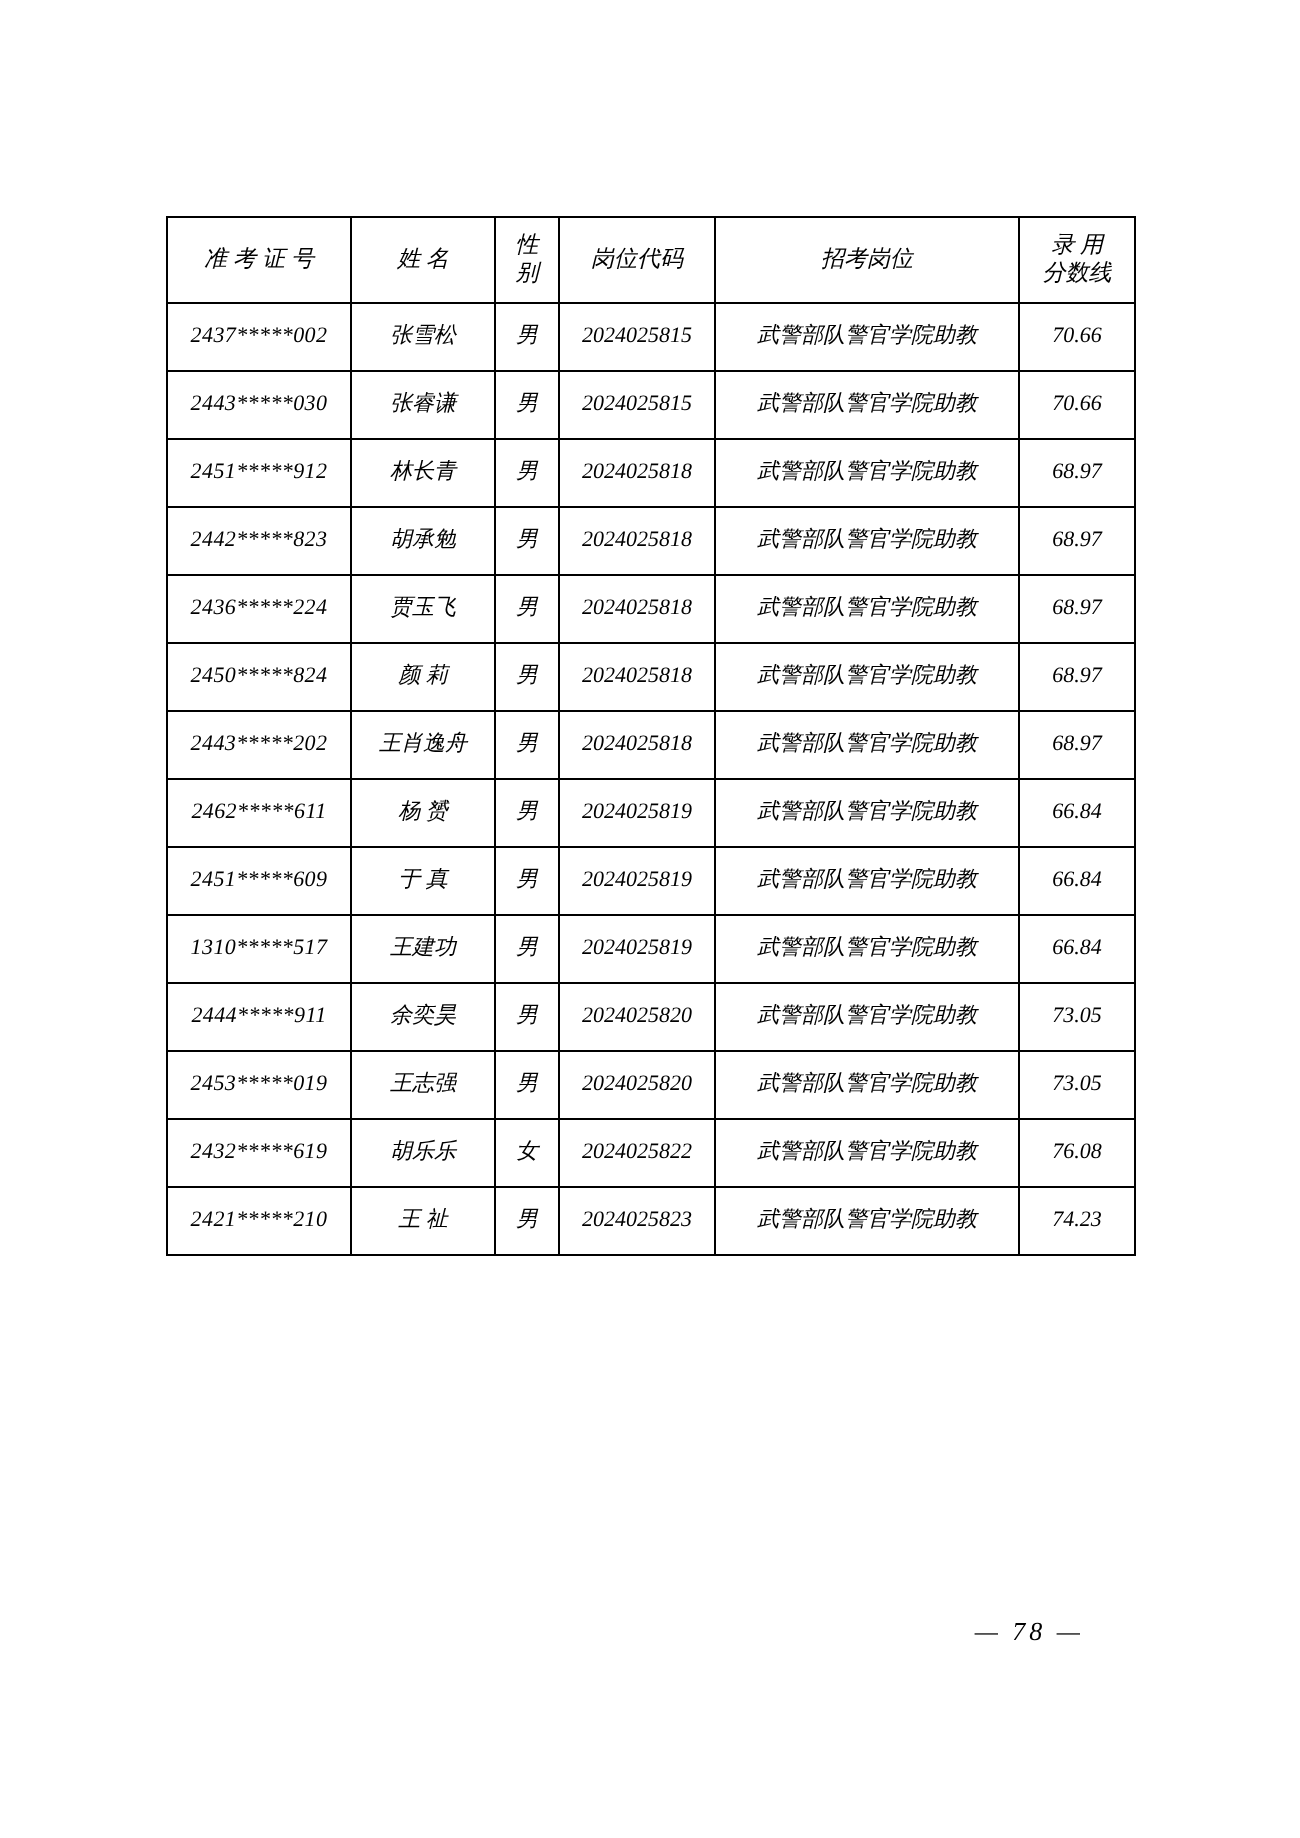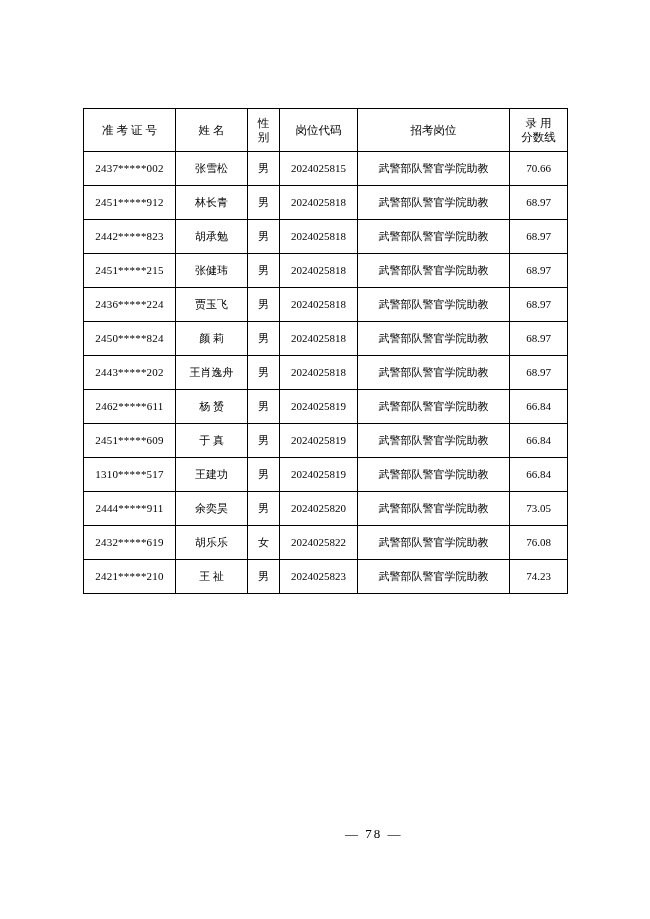--- a/index.html
+++ b/index.html
@@ -14,20 +14,21 @@
     color: #000000;
     position: relative;
     overflow: hidden;
   }
   .page {
     position: absolute;
     top: 0; left: 0;
     width: 542px;
     height: 919px;
     box-sizing: border-box;
+    font-style: italic;
   }
   .table-wrap {
     position: absolute;
     top: 108px;
     left: 83px;
     width: 484px;
   }
   table.score-table {
     border-collapse: collapse;
     width: 484px;
@@ -80,22 +81,22 @@
   td.cell-post {
     font-size: 10.5px;
   }
   td.cell-score {
     font-size: 11px;
   }
   .page-number {
     position: absolute;
     left: 0;
     right: 0;
-    top: 826px;
-    text-align: left;
+    top: 808px;
+    text-align: right;
     font-size: 13px;
     letter-spacing: 2px;
   }
   .page-number .pn-inner {
     display: inline-block;
     margin-left: 345px;
   }
 </style>
 </head>
 <body>
@@ -131,44 +132,44 @@
       <tbody id="table-body">
           <tr>
             <td class="cell-id"><span>2437*****002</span></td>
             <td class="cell-name"><span>张雪松</span></td>
             <td class="cell-sex"><span>男</span></td>
             <td class="cell-code"><span>2024025815</span></td>
             <td class="cell-post"><span>武警部队警官学院助教</span></td>
             <td class="cell-score"><span>70.66</span></td>
           </tr>
           <tr>
+            <td class="cell-id"><span>2443*****030</span></td>
+            <td class="cell-name"><span>张睿谦</span></td>
+            <td class="cell-sex"><span>男</span></td>
+            <td class="cell-code"><span>2024025815</span></td>
+            <td class="cell-post"><span>武警部队警官学院助教</span></td>
+            <td class="cell-score"><span>70.66</span></td>
+          </tr>
+          <tr>
             <td class="cell-id"><span>2451*****912</span></td>
             <td class="cell-name"><span>林长青</span></td>
             <td class="cell-sex"><span>男</span></td>
             <td class="cell-code"><span>2024025818</span></td>
             <td class="cell-post"><span>武警部队警官学院助教</span></td>
             <td class="cell-score"><span>68.97</span></td>
           </tr>
           <tr>
             <td class="cell-id"><span>2442*****823</span></td>
             <td class="cell-name"><span>胡承勉</span></td>
             <td class="cell-sex"><span>男</span></td>
             <td class="cell-code"><span>2024025818</span></td>
             <td class="cell-post"><span>武警部队警官学院助教</span></td>
             <td class="cell-score"><span>68.97</span></td>
           </tr>
           <tr>
-            <td class="cell-id"><span>2451*****215</span></td>
-            <td class="cell-name"><span>张健玮</span></td>
-            <td class="cell-sex"><span>男</span></td>
-            <td class="cell-code"><span>2024025818</span></td>
-            <td class="cell-post"><span>武警部队警官学院助教</span></td>
-            <td class="cell-score"><span>68.97</span></td>
-          </tr>
-          <tr>
             <td class="cell-id"><span>2436*****224</span></td>
             <td class="cell-name"><span>贾玉飞</span></td>
             <td class="cell-sex"><span>男</span></td>
             <td class="cell-code"><span>2024025818</span></td>
             <td class="cell-post"><span>武警部队警官学院助教</span></td>
             <td class="cell-score"><span>68.97</span></td>
           </tr>
           <tr>
             <td class="cell-id"><span>2450*****824</span></td>
             <td class="cell-name"><span>颜  莉</span></td>
@@ -205,20 +206,28 @@
             <td class="cell-id"><span>1310*****517</span></td>
             <td class="cell-name"><span>王建功</span></td>
             <td class="cell-sex"><span>男</span></td>
             <td class="cell-code"><span>2024025819</span></td>
             <td class="cell-post"><span>武警部队警官学院助教</span></td>
             <td class="cell-score"><span>66.84</span></td>
           </tr>
           <tr>
             <td class="cell-id"><span>2444*****911</span></td>
             <td class="cell-name"><span>余奕昊</span></td>
+            <td class="cell-sex"><span>男</span></td>
+            <td class="cell-code"><span>2024025820</span></td>
+            <td class="cell-post"><span>武警部队警官学院助教</span></td>
+            <td class="cell-score"><span>73.05</span></td>
+          </tr>
+          <tr>
+            <td class="cell-id"><span>2453*****019</span></td>
+            <td class="cell-name"><span>王志强</span></td>
             <td class="cell-sex"><span>男</span></td>
             <td class="cell-code"><span>2024025820</span></td>
             <td class="cell-post"><span>武警部队警官学院助教</span></td>
             <td class="cell-score"><span>73.05</span></td>
           </tr>
           <tr>
             <td class="cell-id"><span>2432*****619</span></td>
             <td class="cell-name"><span>胡乐乐</span></td>
             <td class="cell-sex"><span>女</span></td>
             <td class="cell-code"><span>2024025822</span></td>

